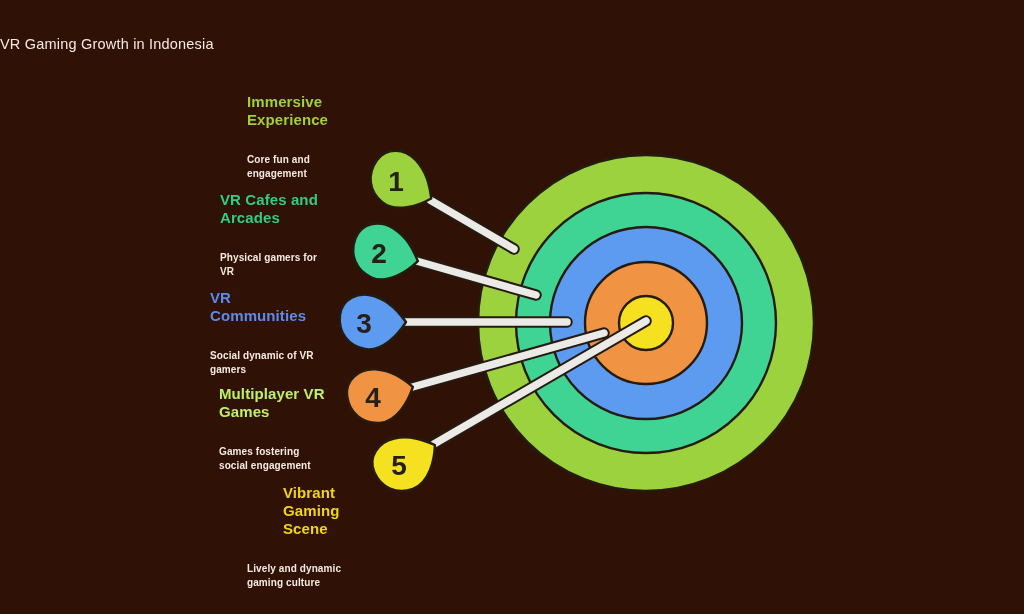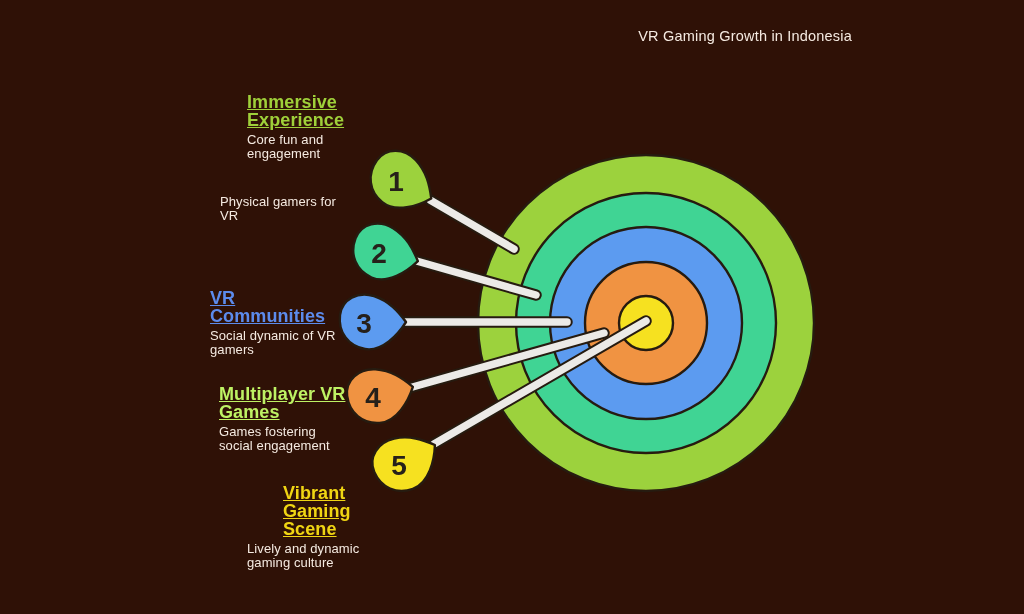--- a/index.html
+++ b/index.html
@@ -11,33 +11,33 @@
   }
   *{margin:0;padding:0;box-sizing:border-box;}
   html,body{width:1024px;height:614px;overflow:hidden;}
   body{
     background:var(--background);
     font-family:"Liberation Sans","DejaVu Sans",sans-serif;
     position:relative;
   }
   .stage{position:absolute;left:0;top:0;width:1024px;height:614px;}
   .title{
-    position:absolute;left:0;top:28px;width:852px;
-    text-align:right;
+    position:absolute;left:0;top:36px;width:852px;
+    text-align:left;
     font-size:14.5px;font-weight:500;letter-spacing:.2px;
     color:var(--text-light);
   }
   .label{position:absolute;width:140px;}
   .label .heading{
-    font-size:18px;line-height:18px;font-weight:700;
-    white-space:pre-line;letter-spacing:.1px;text-decoration:underline;
+    font-size:15px;line-height:18px;font-weight:700;
+    white-space:pre-line;letter-spacing:.1px;
   }
   .label .desc{
-    margin-top:4px;
-    font-size:13px;line-height:13.5px;font-weight:400;
+    margin-top:24px;
+    font-size:10px;line-height:13.5px;font-weight:700;
     color:var(--text-light);
     white-space:pre-line;letter-spacing:.1px;
   }
   svg.diagram{position:absolute;left:0;top:0;width:1024px;height:614px;display:block;}
   .ring{stroke:var(--outline-dark);stroke-width:2.4;}
   .line-casing{stroke:var(--outline-dark);stroke-width:11.5;stroke-linecap:round;fill:none;}
   .line-core{stroke:var(--connector-white);stroke-width:7.5;stroke-linecap:round;fill:none;}
   .pick{stroke:var(--outline-dark);stroke-width:2.4;stroke-linejoin:round;}
   .num{
     fill:var(--number-dark);
@@ -52,20 +52,22 @@
 
   <div class="title">VR Gaming Growth in Indonesia</div>
 
   <div class="label" style="left:247px;top:93px">
     <div class="heading" style="color: rgb(159, 208, 58);">Immersive
 Experience</div>
     <div class="desc">Core fun and
 engagement</div>
   </div>
   <div class="label" style="left:220px;top:191px">
+    <div class="heading" style="color: rgb(47, 205, 133);">VR Cafes and
+Arcades</div>
     <div class="desc">Physical gamers for
 VR</div>
   </div>
   <div class="label" style="left:210px;top:289px">
     <div class="heading" style="color: rgb(92, 139, 236);">VR
 Communities</div>
     <div class="desc">Social dynamic of VR
 gamers</div>
   </div>
   <div class="label" style="left:219px;top:385px">

